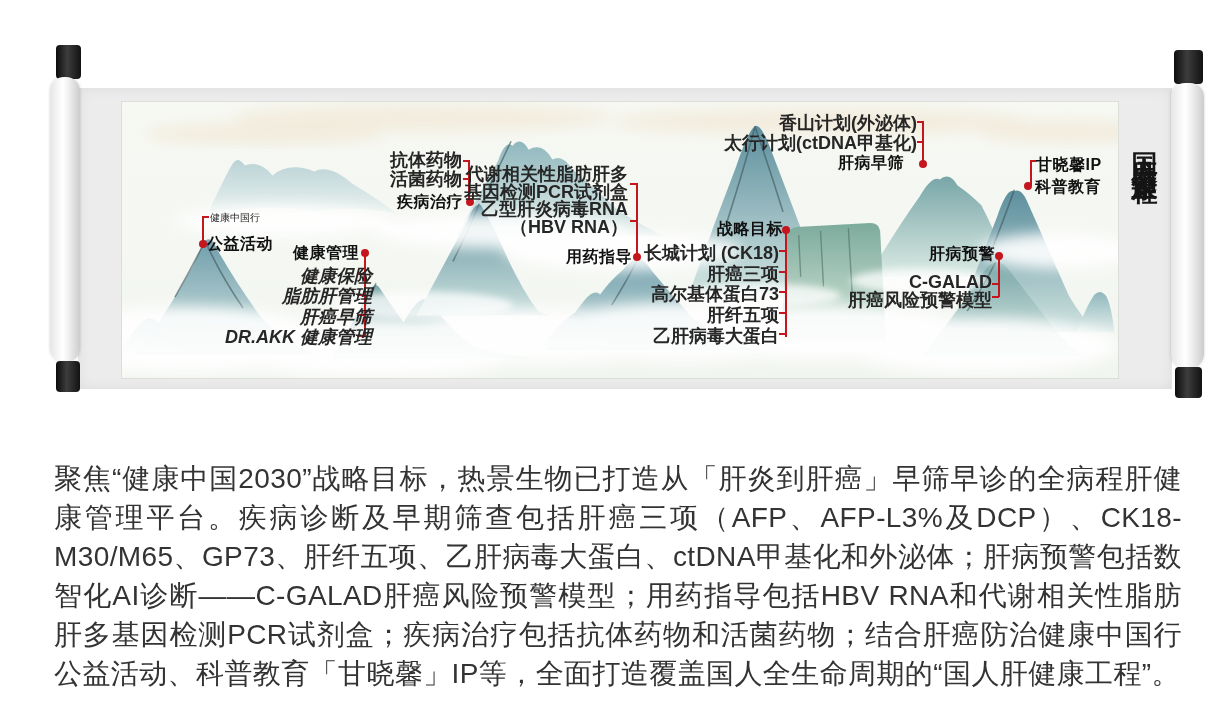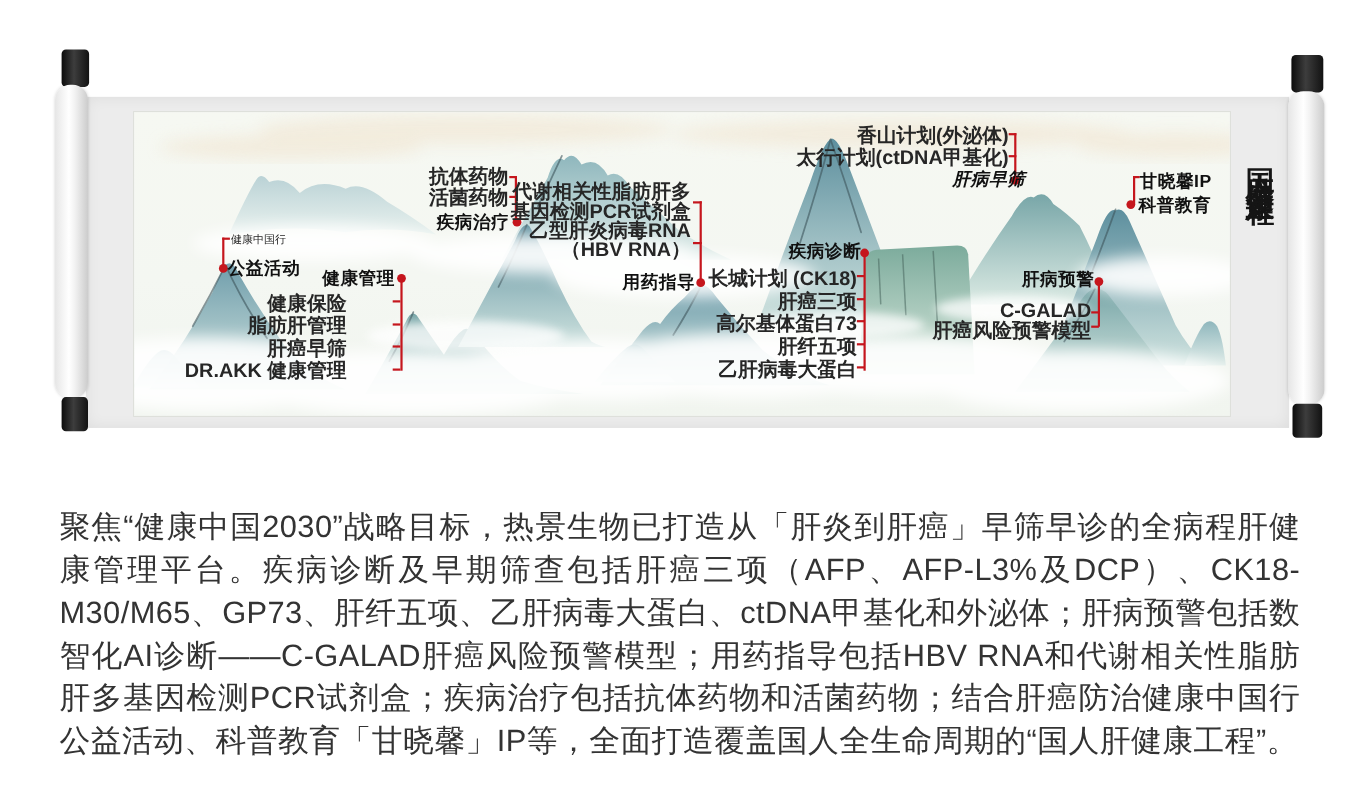--- a/index.html
+++ b/index.html
@@ -159,21 +159,21 @@
 <div class="dot" style="left:199px;top:240px;"></div>
 <div class="cat" style="left:207px;top:234px;">公益活动</div>
 
 <div class="cat" style="right:871px;top:243px;">健康管理</div>
 <div class="dot" style="left:361px;top:249px;"></div>
 <div class="vline" style="left:364px;top:253px;height:84px;"></div>
 <div class="hline" style="left:357px;top:273px;width:7px;"></div>
 <div class="hline" style="left:357px;top:294px;width:7px;"></div>
 <div class="hline" style="left:357px;top:314px;width:7px;"></div>
 <div class="hline" style="left:357px;top:335px;width:7px;"></div>
-<div class="stack" style="right:915px;top:266px;line-height:20.4px;">
+<div class="stack" style="right:858px;top:266px;line-height:20.4px;font-style:italic;">
   <div>健康保险</div>
   <div>脂肪肝管理</div>
   <div>肝癌早筛</div>
   <div>DR.AKK 健康管理</div>
 </div>
 
 <div class="stack" style="right:768px;top:151px;line-height:18.5px;">
   <div>抗体药物</div>
   <div>活菌药物</div>
 </div>
@@ -188,21 +188,21 @@
   <div>基因检测PCR试剂盒</div>
   <div>乙型肝炎病毒RNA</div>
   <div>（HBV RNA）</div>
 </div>
 <div class="hline" style="left:630px;top:183px;width:8px;"></div>
 <div class="hline" style="left:630px;top:220px;width:8px;"></div>
 <div class="vline" style="left:636px;top:183px;height:74px;"></div>
 <div class="dot" style="left:633px;top:253px;"></div>
 <div class="cat" style="right:598px;top:247px;">用药指导</div>
 
-<div class="cat" style="right:447px;top:219px;">疾病诊断</div>
+<div class="cat" style="right:447px;top:219px;">战略目标</div>
 <div class="dot" style="left:782px;top:226px;"></div>
 <div class="vline" style="left:785px;top:230px;height:107px;"></div>
 <div class="hline" style="left:779px;top:250px;width:7px;"></div>
 <div class="hline" style="left:779px;top:271px;width:7px;"></div>
 <div class="hline" style="left:779px;top:291px;width:7px;"></div>
 <div class="hline" style="left:779px;top:312px;width:7px;"></div>
 <div class="hline" style="left:779px;top:333px;width:7px;"></div>
 <div class="stack" style="right:451px;top:243px;line-height:20.7px;">
   <div>长城计划 (CK18)</div>
   <div>肝癌三项</div>
@@ -212,21 +212,21 @@
 </div>
 
 <div class="stack" style="right:313px;top:113px;line-height:20px;">
   <div>香山计划(外泌体)</div>
   <div>太行计划(ctDNA甲基化)</div>
 </div>
 <div class="hline" style="left:917px;top:121px;width:7px;"></div>
 <div class="hline" style="left:917px;top:141px;width:7px;"></div>
 <div class="vline" style="left:922px;top:121px;height:43px;"></div>
 <div class="dot" style="left:919px;top:160px;"></div>
-<div class="cat" style="right:298px;top:153px;font-style:italic;">肝病早筛</div>
+<div class="cat" style="right:326px;top:153px;">肝病早筛</div>
 
 <div class="cat" style="left:1036px;top:155px;">甘晓馨IP</div>
 <div class="vline" style="left:1030px;top:160px;height:26px;"></div>
 <div class="hline" style="left:1030px;top:160px;width:6px;"></div>
 <div class="dot" style="left:1024px;top:182px;"></div>
 <div class="cat" style="left:1035px;top:177px;">科普教育</div>
 
 <div class="cat" style="right:235px;top:244px;text-align:right;">肝病预警</div>
 <div class="dot" style="left:995px;top:252px;"></div>
 <div class="vline" style="left:998px;top:256px;height:41px;"></div>

